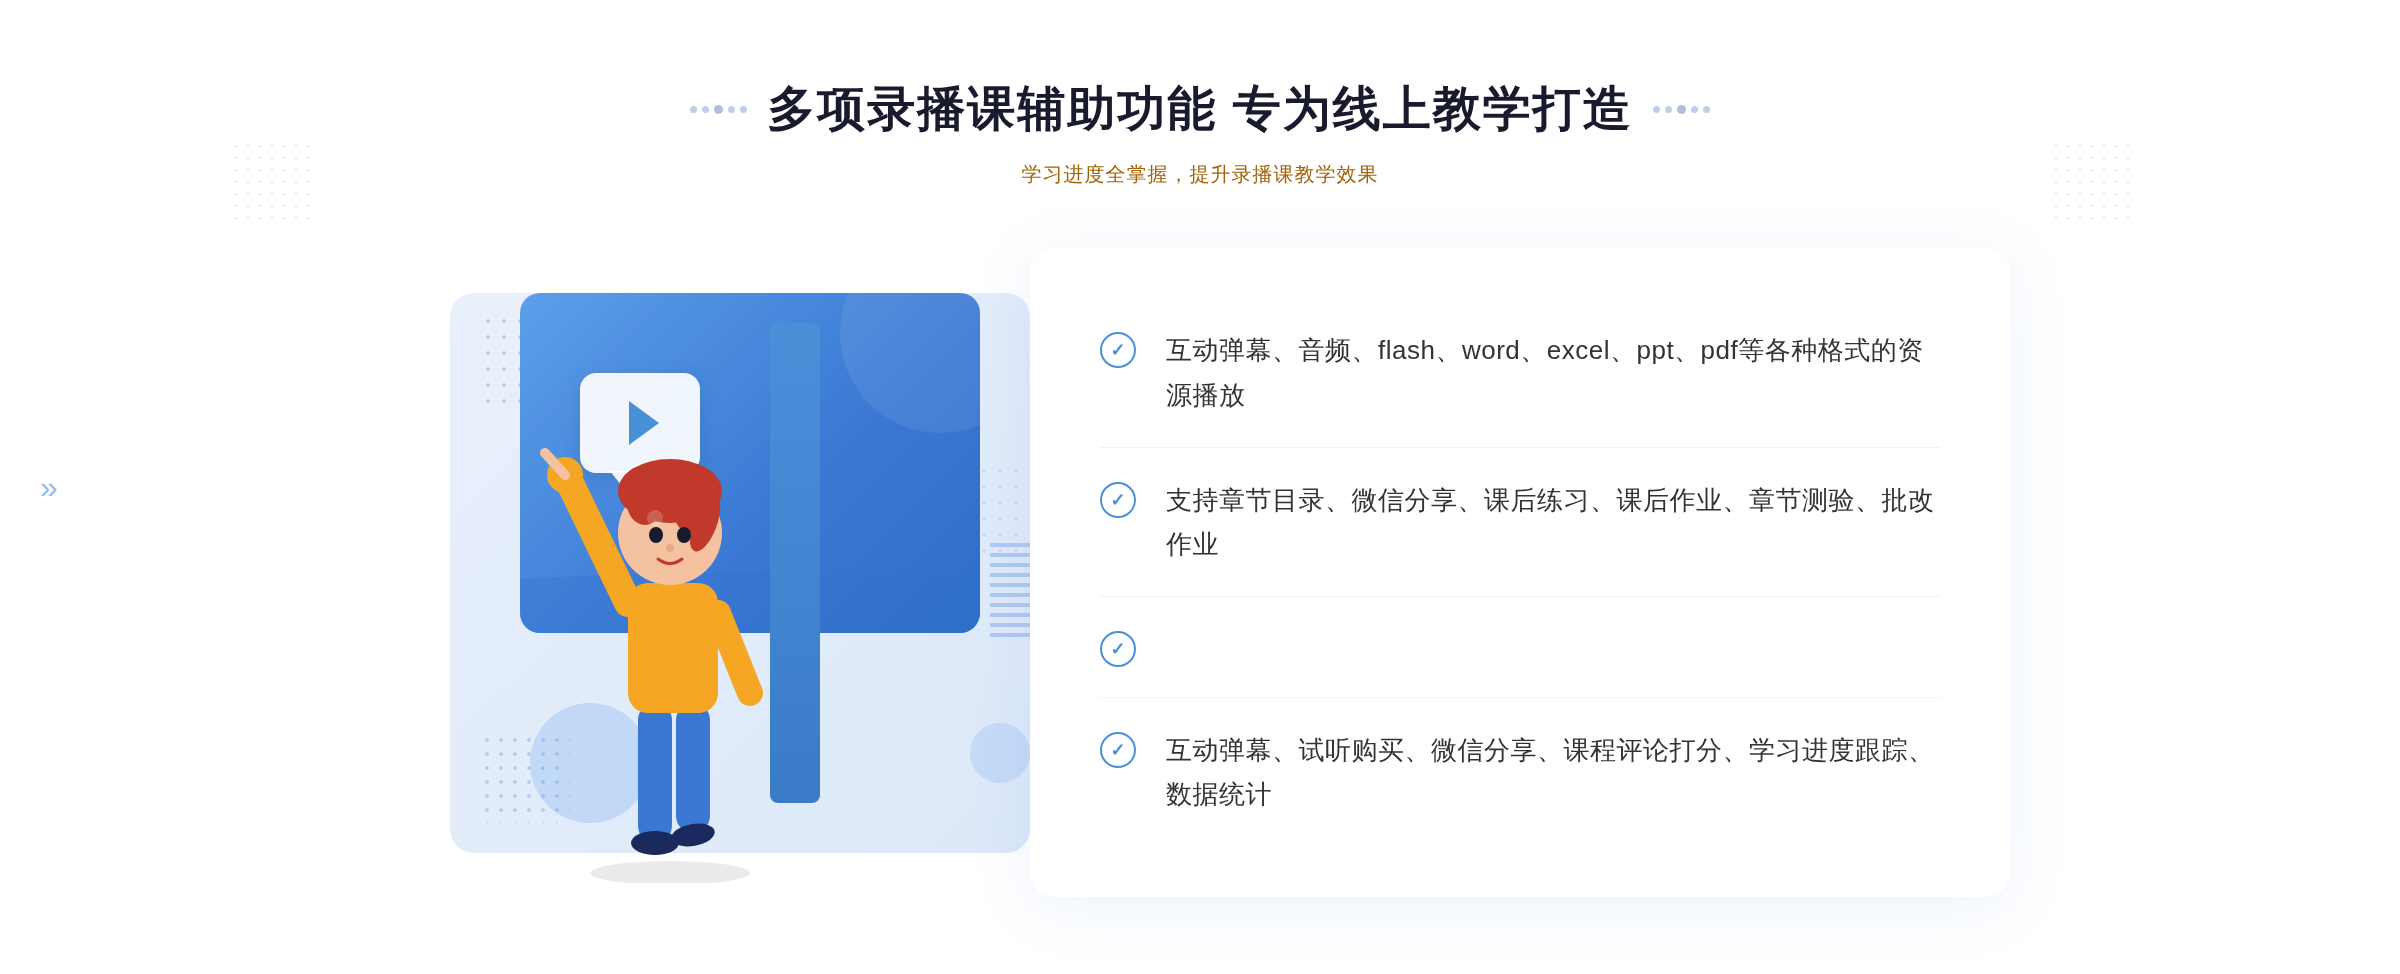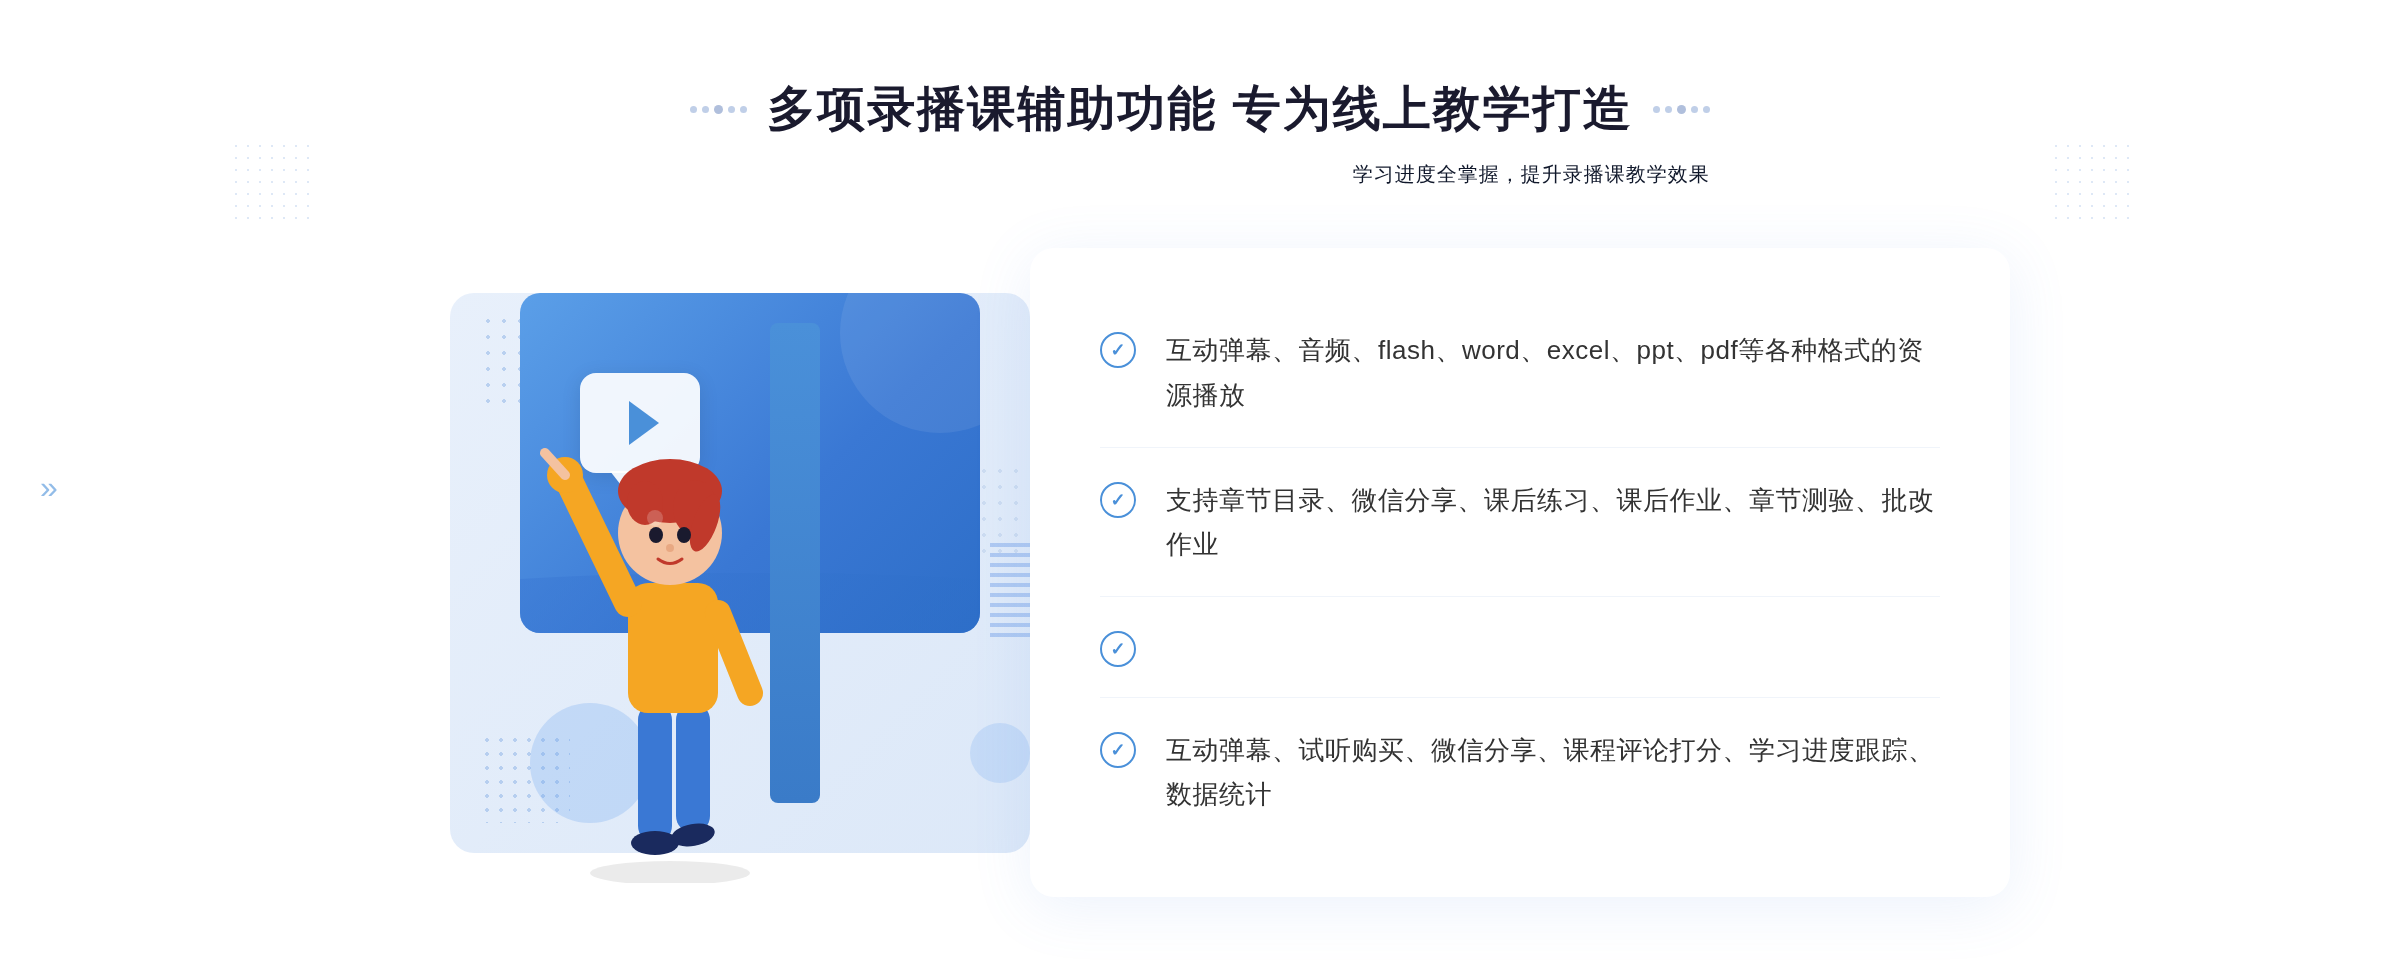--- a/index.html
+++ b/index.html
@@ -48,21 +48,21 @@
       right: 270px;
       width: 80px;
       height: 80px;
       background-image: radial-gradient(circle, #c8d8f0 1.5px, transparent 1.5px);
       background-size: 12px 12px;
       opacity: 0.6;
     }
 
     
     .section-header {
-      text-align: right;
+      text-align: center;
       margin-bottom: 60px;
       position: relative;
     }
 
     .section-title-row {
       display: flex;
       align-items: center;
       justify-content: center;
       gap: 20px;
       margin-bottom: 20px;
@@ -90,21 +90,21 @@
 
     .section-title {
       font-size: 48px;
       font-weight: 700;
       color: #1a1a2e;
       letter-spacing: 2px;
     }
 
     .section-subtitle {
       font-size: 20px;
-      color: #0f172a;
+      color: #a16207;
       letter-spacing: 1px;
     }
 
     
     .main-content {
       display: flex;
       align-items: center;
       justify-content: center;
       gap: 0;
       width: 1700px;

